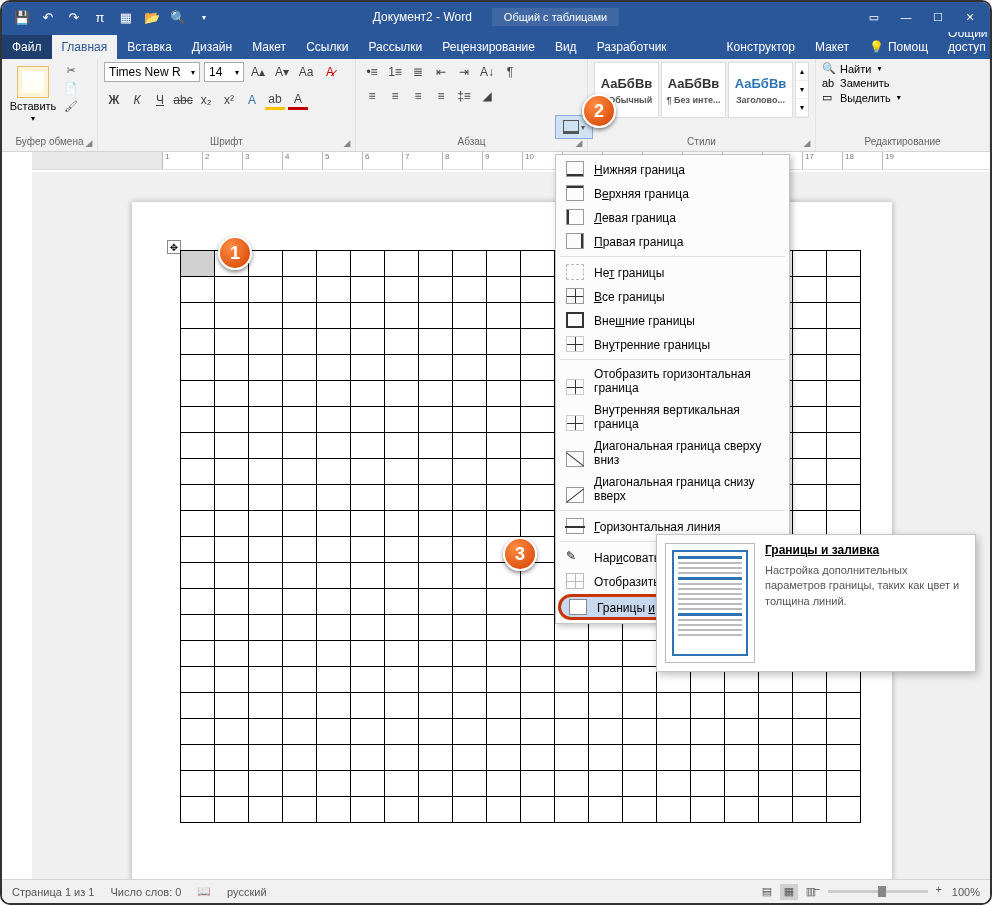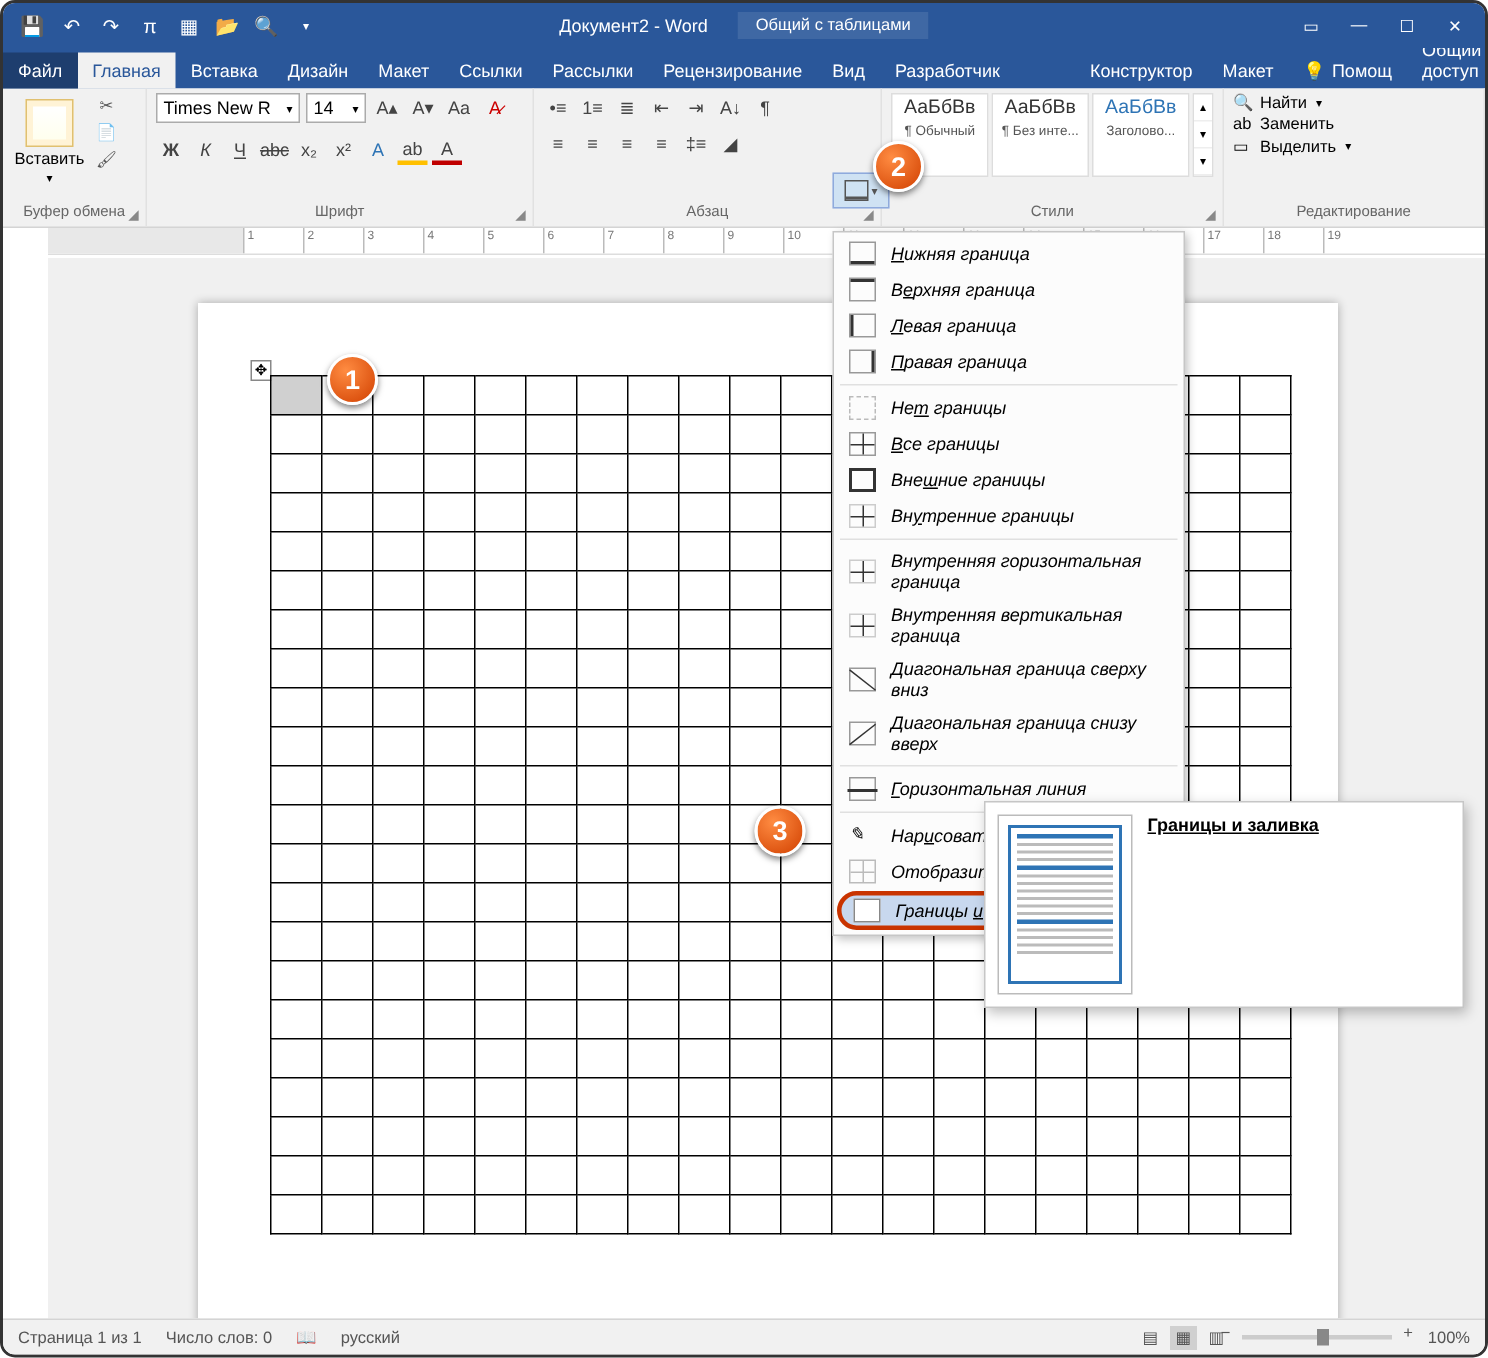--- a/index.html
+++ b/index.html
@@ -42,21 +42,21 @@
   .fb.italic { font-style: italic; }
   .fb.under { text-decoration: underline; }
   .fb.strike { text-decoration: line-through; }
   .color-under { border-bottom: 3px solid #ffc000; }
   .color-red { border-bottom: 3px solid #c00000; }
   
   .para-group .group-body { flex-direction: column; gap: 4px; }
   .para-row { display: flex; gap: 3px; }
   
   .styles-body { display: flex; gap: 2px; align-items: flex-start; }
-  .style-item { width: 65px; height: 56px; border: 1px solid #ddd; background: #fff; display: flex; flex-direction: column; align-items: center; font-size: 10px; overflow: hidden; }
+  .style-item { width: 65px; height: 56px; border: 1px solid #ddd; background: #fff; display: flex; flex-direction: column; align-items: center; justify-content: center; font-size: 10px; overflow: hidden; font-weight: bold; }
   .style-preview { font-size: 13px; color: #333; }
   .style-preview.heading { color: #2e74b5; }
   .style-name { font-size: 9px; color: #555; margin-top: 4px; }
   .style-arrows { width: 14px; display: flex; flex-direction: column; border: 1px solid #ddd; background: #fff; }
   .style-arrows div { height: 18px; display: flex; align-items: center; justify-content: center; font-size: 8px; border-bottom: 1px solid #eee; }
   
   .edit-body { display: flex; flex-direction: column; gap: 2px; font-size: 11px; }
   .edit-row { display: flex; align-items: center; gap: 4px; }
   .edit-row .ico { width: 14px; font-size: 11px; }
   
@@ -69,21 +69,21 @@
   
   .doc-area { position: absolute; top: 170px; left: 30px; right: 0; bottom: 24px; background: #f0f0f0; overflow: hidden; }
   .page { position: absolute; left: 100px; top: 30px; width: 760px; height: 1000px; background: #fff; box-shadow: 0 0 6px rgba(0,0,0,0.3); }
   .table-grid { position: absolute; left: 48px; top: 48px; border-collapse: collapse; }
   .table-grid td { width: 34px; height: 26px; border: 1px solid #000; }
   .table-grid td.sel { background: #d0d0d0; }
   .move-handle { position: absolute; left: 35px; top: 38px; width: 14px; height: 14px; border: 1px solid #888; background: #fff; display: flex; align-items: center; justify-content: center; font-size: 10px; }
   
   
   .borders-menu { position: absolute; top: 152px; left: 553px; width: 235px; background: #fcfcfc; border: 1px solid #c6c6c6; box-shadow: 2px 2px 6px rgba(0,0,0,0.25); z-index: 50; font-size: 12px; padding: 2px 0; }
-  .bm-item { display: flex; align-items: center; gap: 10px; padding: 4px 10px; cursor: pointer; font-style: italic; }
+  .bm-item { display: flex; align-items: flex-end; gap: 10px; padding: 4px 10px; cursor: pointer; }
   .bm-item.highlighted { background: #c8d8ee; border: 3px solid #c93400; border-radius: 14px; margin: 1px 2px; padding: 2px 8px; }
   .bm-sep { height: 1px; background: #e0e0e0; margin: 3px 4px; }
   .bm-icon { width: 18px; height: 16px; border: 1px solid #999; position: relative; flex-shrink: 0; }
   .bm-icon.bottom::after { content:''; position:absolute; left:0; right:0; bottom:0; height:2px; background:#333; }
   .bm-icon.top::after { content:''; position:absolute; left:0; right:0; top:0; height:2px; background:#333; }
   .bm-icon.left::after { content:''; position:absolute; top:0; bottom:0; left:0; width:2px; background:#333; }
   .bm-icon.right::after { content:''; position:absolute; top:0; bottom:0; right:0; width:2px; background:#333; }
   .bm-icon.none { border-style: dashed; border-color:#bbb; }
   .bm-icon.all::before { content:''; position:absolute; top:50%; left:0; right:0; height:1px; background:#333; }
   .bm-icon.all::after { content:''; position:absolute; left:50%; top:0; bottom:0; width:1px; background:#333; }
@@ -855,21 +855,21 @@
       <span class="bm-icon outside"></span>
       <span>Вне<span class="underline-char">ш</span>ние границы</span>
     </div>
   <div class="bm-item">
       <span class="bm-icon inside"></span>
       <span>Вн<span class="underline-char">у</span>тренние границы</span>
     </div>
   <div class="bm-sep"></div>
   <div class="bm-item">
       <span class="bm-icon inside"></span>
-      <span>Внутренняя горизонтальная граница</span>
+      <span>Отобразить горизонтальная граница</span>
     </div>
   <div class="bm-item">
       <span class="bm-icon inside"></span>
       <span>Внутренняя вертикальная граница</span>
     </div>
   <div class="bm-item">
       <span class="bm-icon diag1"></span>
       <span>Диагональная граница сверху вниз</span>
     </div>
   <div class="bm-item">
@@ -912,20 +912,21 @@
         <div></div>
         <div class="h"></div>
         <div></div>
         <div></div>
         <div></div>
         <div></div>
       </div>
   </div>
   <div class="tt-text">
     <div class="tt-title">Границы и заливка</div>
+    <div class="tt-desc">Настройка дополнительных параметров границы, таких как цвет и толщина линий.</div>
   </div>
 </div>
 
 <div class="callout c1">1</div>
 <div class="callout c2">2</div>
 <div class="callout c3">3</div>
 
 <div class="statusbar">
   <span>Страница 1 из 1</span>
   <span>Число слов: 0</span>

